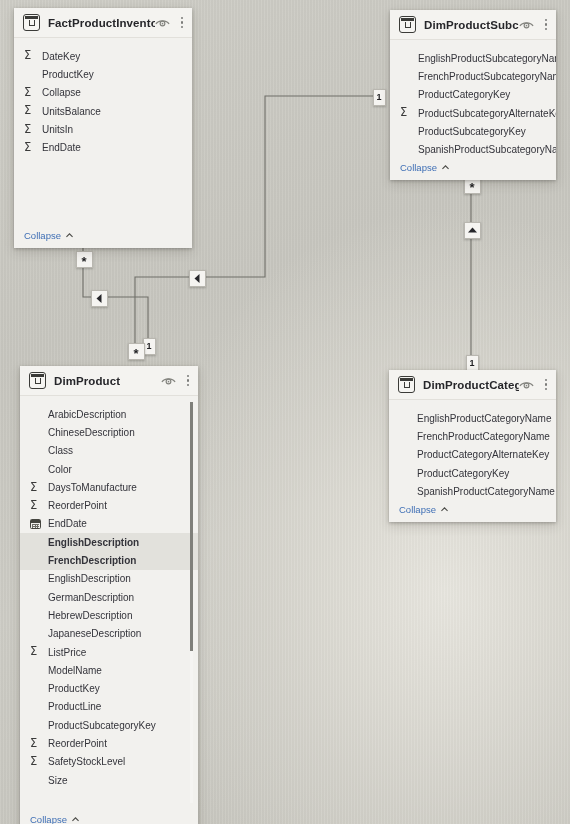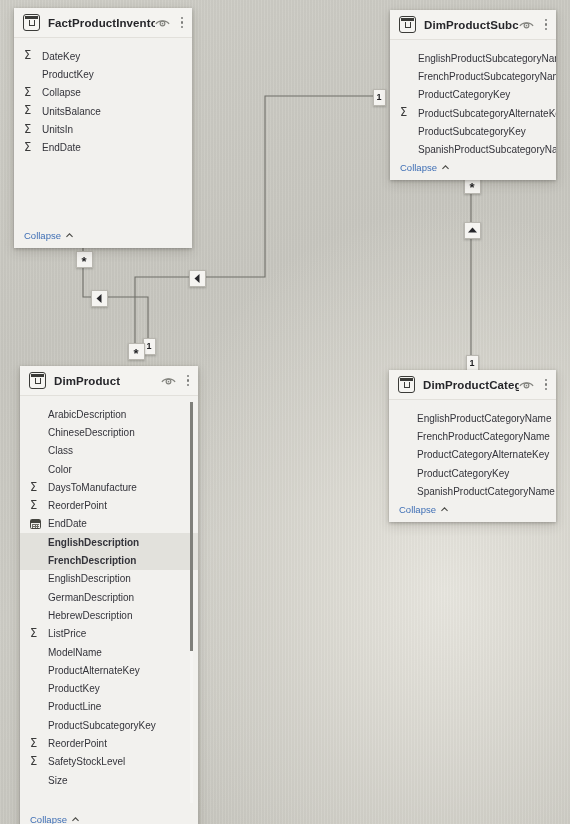--- a/index.html
+++ b/index.html
@@ -389,32 +389,32 @@
         </div>
         <div class="field">
           <span class="f-ico"></span>
           <span class="f-name">GermanDescription</span>
         </div>
         <div class="field">
           <span class="f-ico"></span>
           <span class="f-name">HebrewDescription</span>
         </div>
         <div class="field">
+          <span class="f-ico"></span>
+          <span class="f-name">JapaneseDescription</span>
+        </div>
+        <div class="field">
           <span class="f-ico">
             <span class="sigma">Σ</span>
           </span>
           <span class="f-name">ListPrice</span>
         </div>
         <div class="field">
           <span class="f-ico"></span>
           <span class="f-name">ModelName</span>
-        </div>
-        <div class="field">
-          <span class="f-ico"></span>
-          <span class="f-name">ProductAlternateKey</span>
         </div>
         <div class="field">
           <span class="f-ico"></span>
           <span class="f-name">ProductKey</span>
         </div>
         <div class="field">
           <span class="f-ico"></span>
           <span class="f-name">ProductLine</span>
         </div>
         <div class="field">

